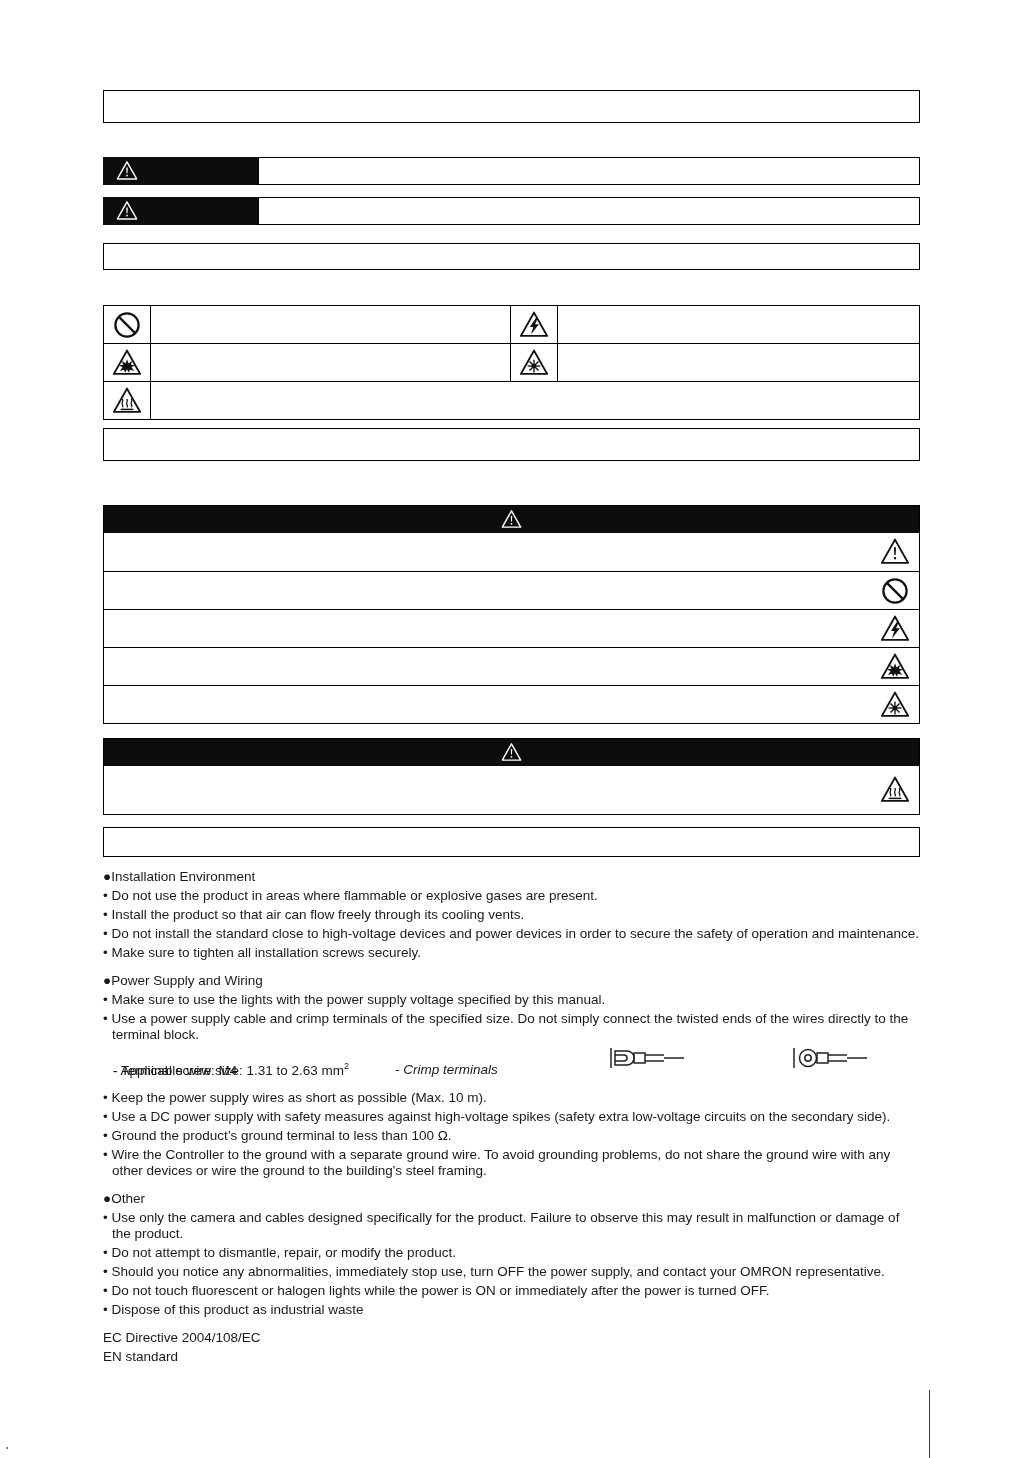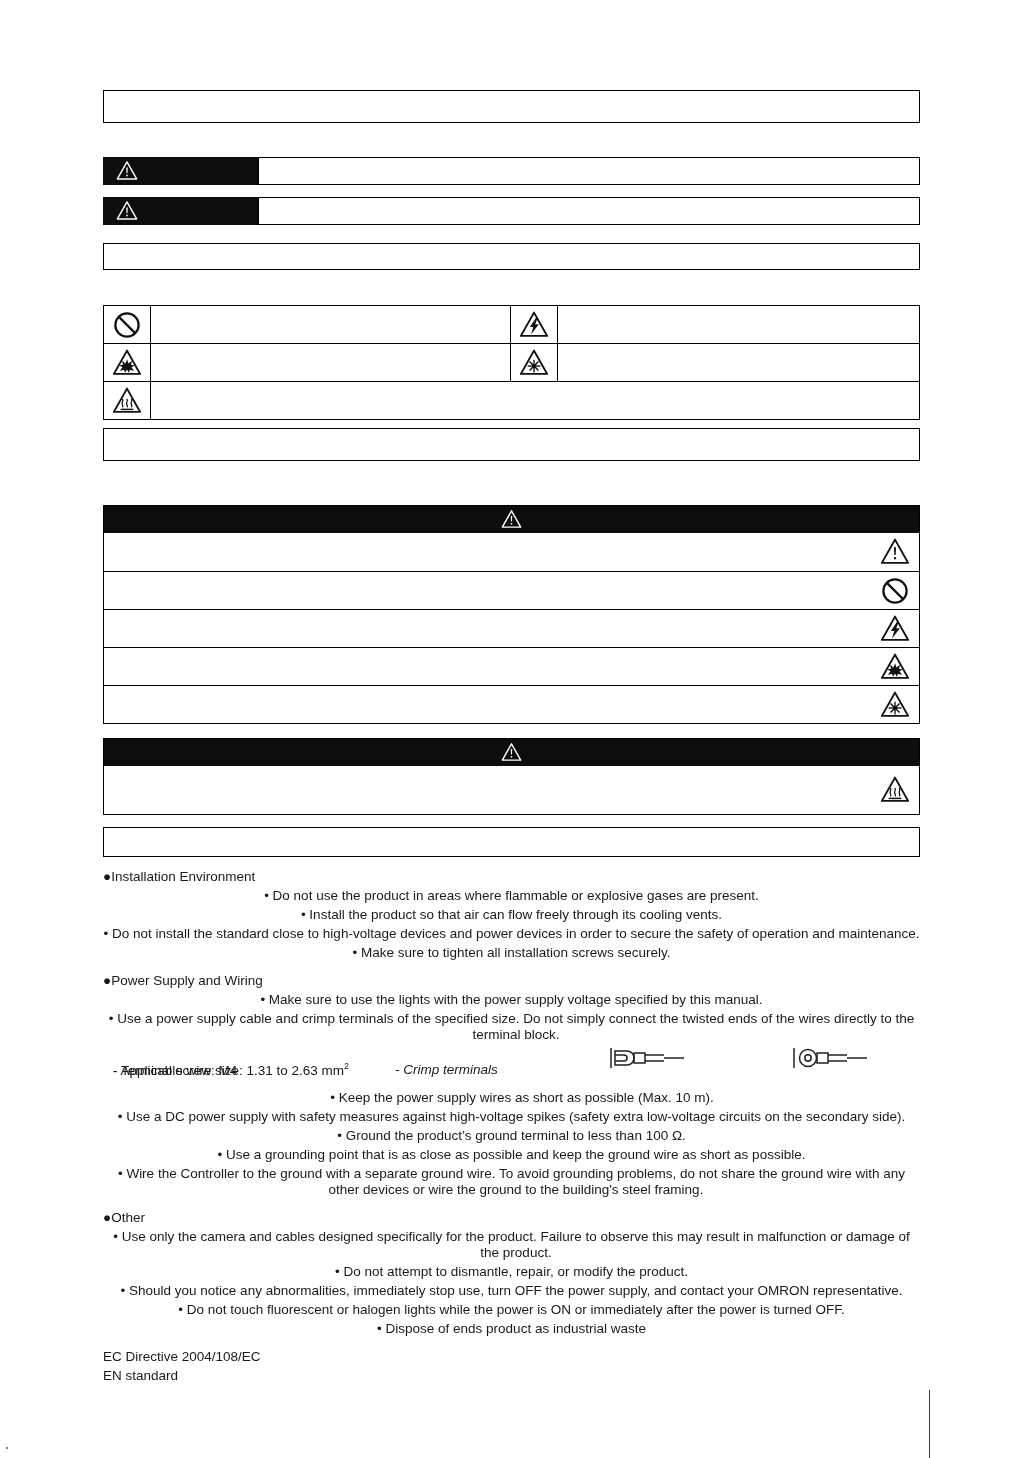--- a/index.html
+++ b/index.html
@@ -34,22 +34,22 @@
 
   .ic { display:block; color:#111; }
   .ic20 { width:21px; height:21px; }
   .ic22 { width:22px; height:22px; }
   .ic30 { width:30px; height:30px; }
   .white .ic, .alert-head .ic, .signal-label .ic { color:#fff; }
 
   .textblock { margin-top:8px; font-size:13.5px; }
   .tline { line-height:16px; margin-top:3px; }
   .sec-head { margin-top:12px; }
-  .bullet { padding-left:9px; text-indent:-9px;text-align:center; }
-  .mt6 { margin-top:7px;margin-left:21px; }
+  .bullet { padding-left:9px; text-indent:-9px; }
+  .mt6 { margin-top:7px; }
   .wire-lines { position:relative; height:37px; margin-top:3px; }
   .abs { position:absolute; white-space:nowrap; line-height:16px; }
   .sup { font-size:9px; vertical-align:super; }
 
   .crop-v { position:absolute; left:929px; top:1390px; width:1px; height:68px; background:#3a3a3a; }
   .stray-dot { position:absolute; left:6px; top:1447px; width:2px; height:2px; background:#555; border-radius:50%; }
 </style>
 </head>
 <body>
 
@@ -249,29 +249,28 @@
             <line x1="37" y1="15" x2="56" y2="15"></line>
             <line x1="56" y1="12" x2="76" y2="12"></line>
           </g>
         </svg>
         <span class="abs" style="left:10px; top:17px;">- Terminal screw: M4</span>
       </div>
 
       <div class="tline bullet mt6">• Keep the power supply wires as short as possible (Max. 10 m).</div>
       <div class="tline bullet">• Use a DC power supply with safety measures against high-voltage spikes (safety extra low-voltage circuits on the secondary side).</div>
       <div class="tline bullet">• Ground the product’s ground terminal to less than 100 Ω.</div>
-      <div class="tline bullet">• Use a grounding point that is as close as possible and keep the ground wire as short as possible.</div>
       <div class="tline bullet">• Wire the Controller to the ground with a separate ground wire. To avoid grounding problems, do not share the ground wire with any other devices or wire the ground to the building's steel framing.</div>
 
       <div class="tline sec-head">●Other</div>
       <div class="tline bullet">• Use only the camera and cables designed specifically for the product. Failure to observe this may result in malfunction or damage of the product.</div>
       <div class="tline bullet">• Do not attempt to dismantle, repair, or modify the product.</div>
       <div class="tline bullet">• Should you notice any abnormalities, immediately stop use, turn OFF the power supply, and contact your OMRON representative.</div>
       <div class="tline bullet">• Do not touch fluorescent or halogen lights while the power is ON or immediately after the power is turned OFF.</div>
-      <div class="tline bullet">• Dispose of ends product as industrial waste</div>
+      <div class="tline bullet">• Dispose of this product as industrial waste</div>
 
 
       <div class="tline sec-head">EC Directive 2004/108/EC</div>
       <div class="tline">EN standard</div>
 
     </div>
   </div>
 
   <div class="crop-v"></div>
   <div class="stray-dot"></div>

